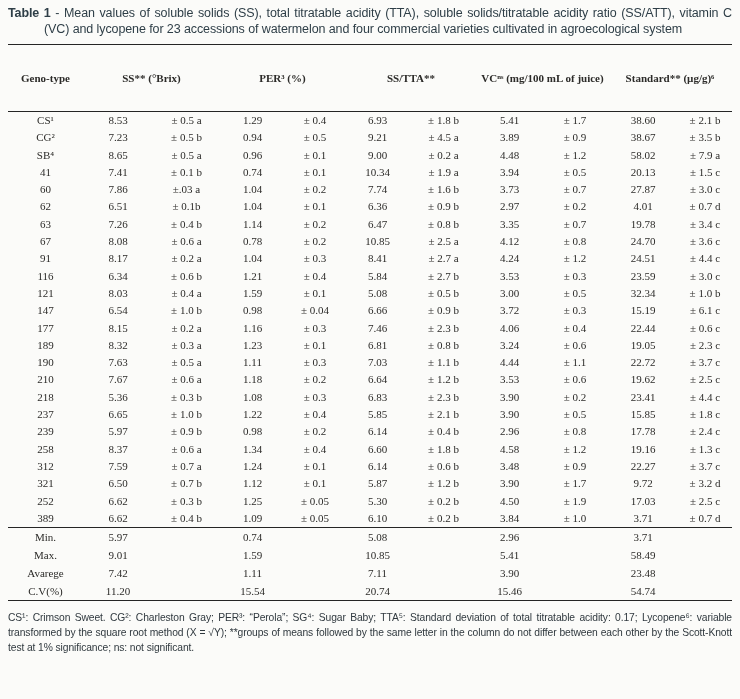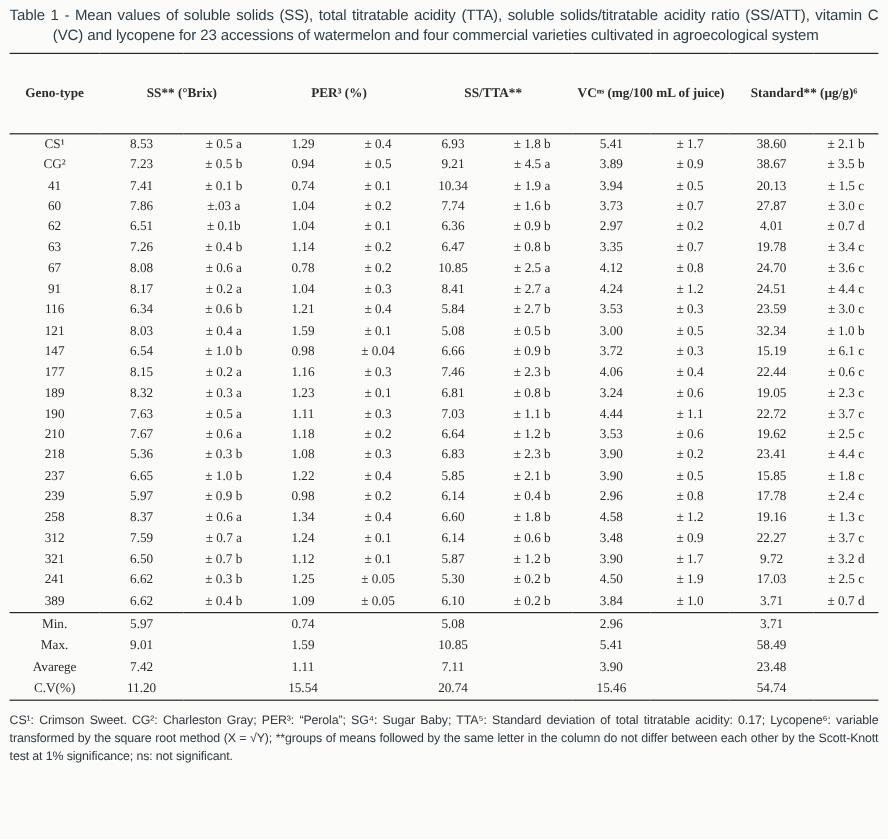--- a/index.html
+++ b/index.html
@@ -20,21 +20,21 @@
     font-size: 12.5px;
     line-height: 15.5px;
     color: #2e3e47;
     text-align: justify;
     padding-left: 36px;
     text-indent: -36px;
     letter-spacing: -0.1px;
     margin: 0;
   }
   .title .t-label {
-    font-weight: normal;
+    font-weight: bold;
   }
   table.data {
     border-collapse: collapse;
     table-layout: fixed;
     width: 724px;
     margin-top: 7px;
     font-family: "Liberation Serif", serif;
     font-size: 11px;
     color: #2c2b29;
     border-top: 1.6px solid #252525;
@@ -127,20 +127,33 @@
           <td>0.94</td>
           <td>± 0.5</td>
           <td>9.21</td>
           <td>± 4.5 a</td>
           <td>3.89</td>
           <td>± 0.9</td>
           <td>38.67</td>
           <td>± 3.5 b</td>
         </tr>
         <tr>
+          <td>SB⁴</td>
+          <td>8.65</td>
+          <td>± 0.5 a</td>
+          <td>0.96</td>
+          <td>± 0.1</td>
+          <td>9.00</td>
+          <td>± 0.2 a</td>
+          <td>4.48</td>
+          <td>± 1.2</td>
+          <td>58.02</td>
+          <td>± 7.9 a</td>
+        </tr>
+        <tr>
           <td>41</td>
           <td>7.41</td>
           <td>± 0.1 b</td>
           <td>0.74</td>
           <td>± 0.1</td>
           <td>10.34</td>
           <td>± 1.9 a</td>
           <td>3.94</td>
           <td>± 0.5</td>
           <td>20.13</td>
@@ -374,21 +387,21 @@
           <td>1.12</td>
           <td>± 0.1</td>
           <td>5.87</td>
           <td>± 1.2 b</td>
           <td>3.90</td>
           <td>± 1.7</td>
           <td>9.72</td>
           <td>± 3.2 d</td>
         </tr>
         <tr>
-          <td>241</td>
+          <td>252</td>
           <td>6.62</td>
           <td>± 0.3 b</td>
           <td>1.25</td>
           <td>± 0.05</td>
           <td>5.30</td>
           <td>± 0.2 b</td>
           <td>4.50</td>
           <td>± 1.9</td>
           <td>17.03</td>
           <td>± 2.5 c</td>

